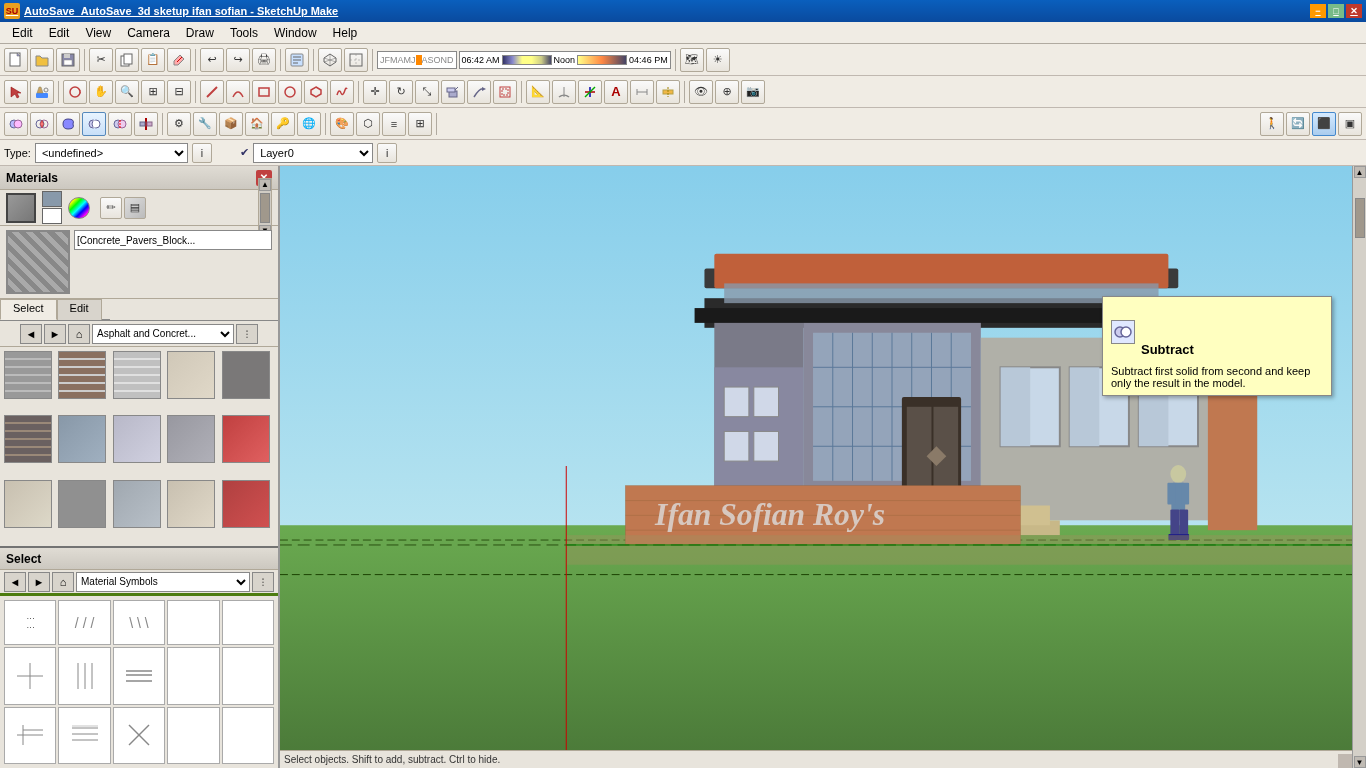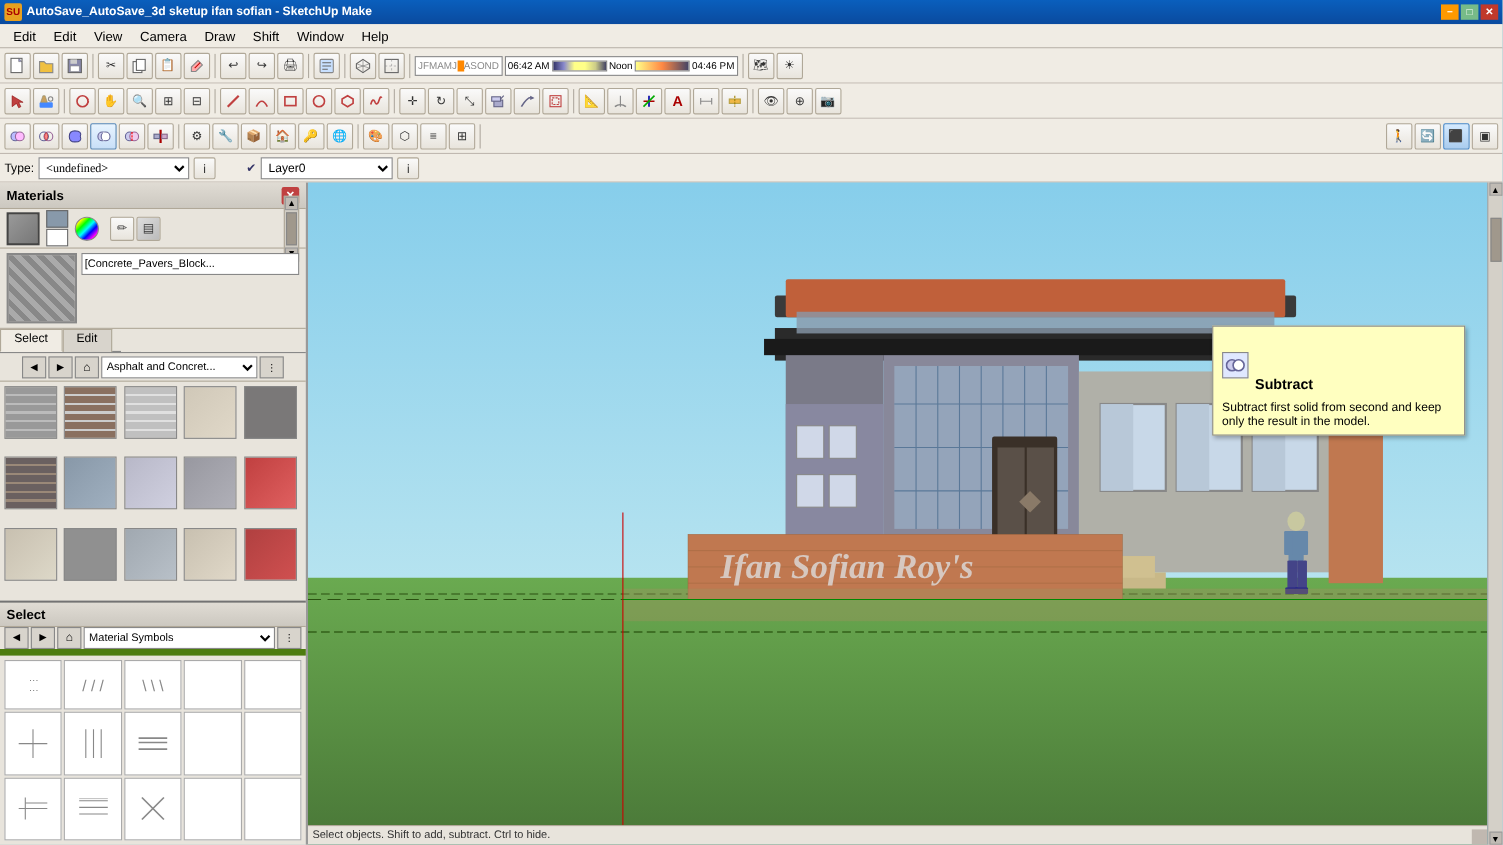--- a/index.html
+++ b/index.html
@@ -7,20 +7,21 @@
 
     
     #title-bar {
       height: 22px;
       background: linear-gradient(to bottom, #0a5fbd, #0a4a9e);
       display: flex; align-items: center; justify-content: space-between;
       padding: 0 4px;
       color: white;
       font-size: 11px;
       font-weight: bold;
+      text-decoration: underline;
     }
     #title-bar .title-left { display: flex; align-items: center; gap: 4px; }
     #title-bar .title-icon { width: 16px; height: 16px; background: #e8a020; border-radius: 2px; font-size: 9px; display: flex; align-items: center; justify-content: center; color: #a00; font-weight: bold; }
     #title-bar .win-controls { display: flex; gap: 2px; }
     #title-bar .win-btn { width: 16px; height: 14px; display: flex; align-items: center; justify-content: center; font-size: 9px; cursor: pointer; color: white; }
     #title-bar .win-btn.close { background: #c0392b; }
     #title-bar .win-btn.max { background: #7b8; }
     #title-bar .win-btn.min { background: #f90; }
 
     
@@ -71,21 +72,21 @@
       border-bottom: 1px solid #c0b8b0;
       gap: 4px;
     }
     .layer-select {
       height: 20px;
       border: 1px solid #888;
       background: white;
       font-size: 11px;
       padding: 0 2px;
     }
-    #type-select { width: 137px; font-family: Liberation Serif, serif; }
+    #type-select { width: 153px; }
     #layer-select { width: 120px; }
 
     
     #main-layout {
       display: flex;
       height: calc(768px - 22px - 22px - 32px - 32px - 32px - 26px);
       
       height: calc(768px - 166px);
     }
 
@@ -229,21 +230,21 @@
       padding: 0 6px;
       font-weight: bold;
       font-size: 12px;
       border-bottom: 1px solid #b0a898;
     }
     #select-nav-row {
       display: flex; align-items: center;
       height: 26px;
       padding: 2px 4px;
       gap: 2px;
-      border-bottom: 6px solid #4d7c0f;
+      border-bottom: 3px solid #4d7c0f;
     }
     #symbols-select { flex: 1; height: 20px; border: 1px solid #888; background: white; font-size: 10px; }
     #symbols-grid {
       display: grid;
       grid-template-columns: repeat(5, 1fr);
       gap: 2px;
       padding: 4px;
       flex: 1;
       overflow: hidden;
     }
@@ -352,21 +353,21 @@
     <div class="win-btn close">✕</div>
   </div>
 </div>
 
 <div id="menu-bar">
   <div class="menu-item">Edit</div>
   <div class="menu-item">Edit</div>
   <div class="menu-item">View</div>
   <div class="menu-item">Camera</div>
   <div class="menu-item">Draw</div>
-  <div class="menu-item">Shift</div>
+  <div class="menu-item">Tools</div>
   <div class="menu-item">Window</div>
   <div class="menu-item">Help</div>
 </div>
 
 <div class="toolbar-row" id="toolbar1">
 
   <div class="tb-btn" title="New">
     <svg width="16" height="16" viewBox="0 0 16 16">
         <rect x="2" y="1" width="10" height="13" fill="white" stroke="#666" stroke-width="1"></rect>
         <polygon points="9,1 12,4 9,4" fill="#99c" stroke="#666" stroke-width="0.5"></polygon>

